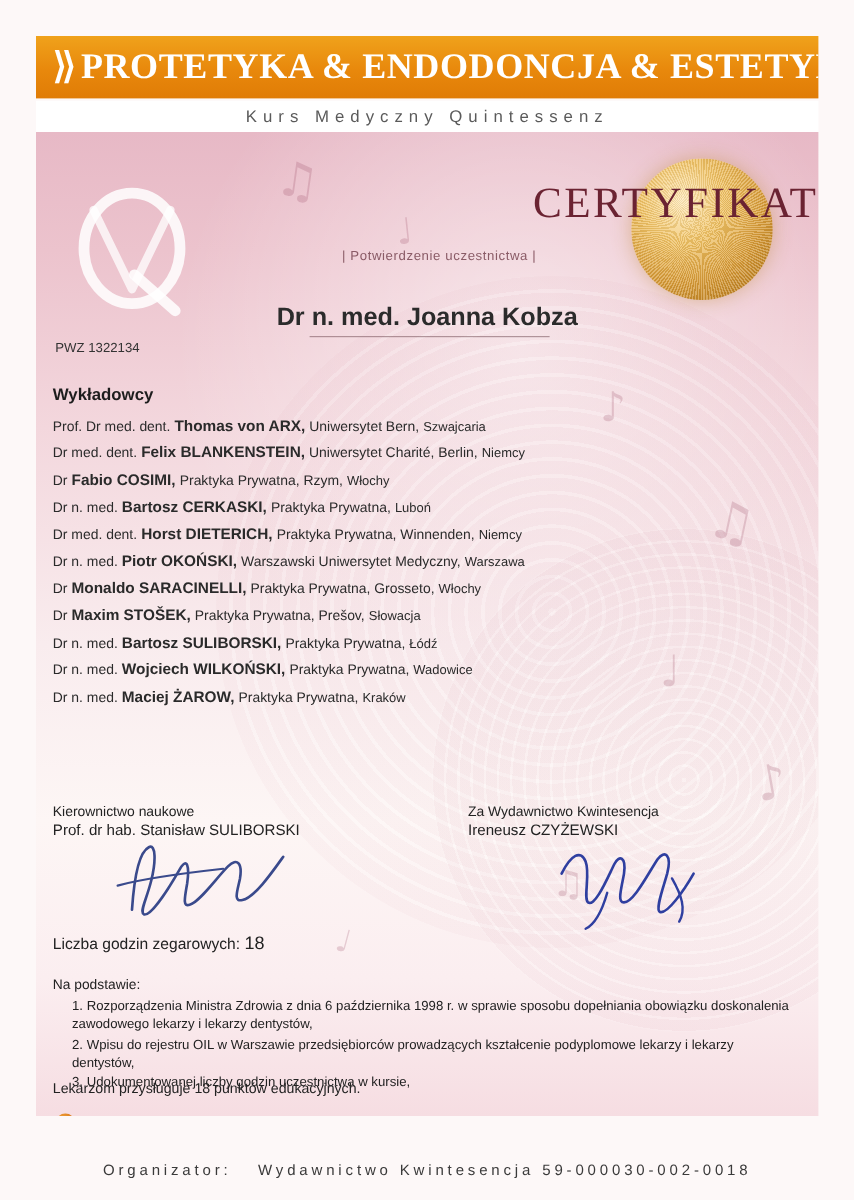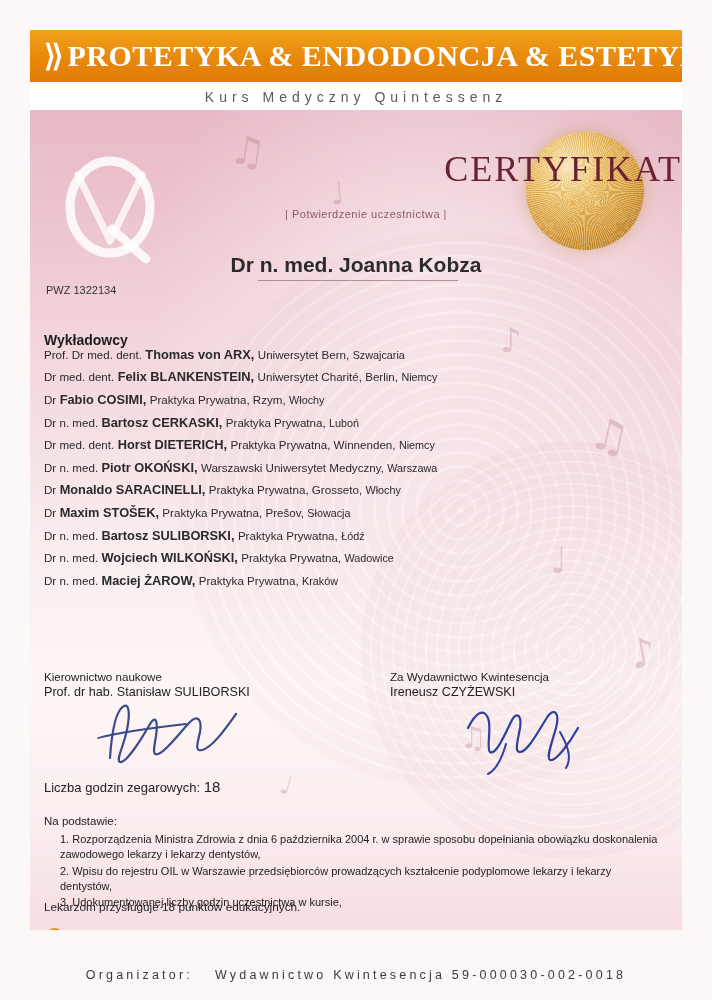--- a/index.html
+++ b/index.html
@@ -191,21 +191,20 @@
     background: rgba(90,50,60,0.45);
   }
 
   .section-title {
     position: absolute;
     left: 14px;
     top: 210px;
     font-size: 14px;
     font-weight: bold;
     color: #1d1d1d;
-    margin-top: 12px;
   }
 
   .lecturers {
     position: absolute;
     left: 14px;
     top: 234px;
     right: 14px;
   }
   .lect-row {
     font-size: 12.2px;
@@ -439,21 +438,21 @@
       <path d="M110 34 C118 48, 122 60, 116 70" fill="none" stroke="#2f3fa0" stroke-width="2" stroke-linecap="round"></path>
     </svg>
 
     <div class="hours">
       <span>Liczba godzin zegarowych:</span>
       <span class="val">18</span>
     </div>
 
     <div class="basis-title">Na podstawie:</div>
     <div class="basis-list">
-      <div class="item">1. Rozporządzenia Ministra Zdrowia z dnia 6 października 2004 r. w sprawie sposobu dopełniania obowiązku doskonalenia zawodowego lekarzy i lekarzy dentystów,</div>
+      <div class="item">1. Rozporządzenia Ministra Zdrowia z dnia 6 października 1998 r. w sprawie sposobu dopełniania obowiązku doskonalenia zawodowego lekarzy i lekarzy dentystów,</div>
       <div class="item">2. Wpisu do rejestru OIL w Warszawie przedsiębiorców prowadzących kształcenie podyplomowe lekarzy i lekarzy dentystów,</div>
       <div class="item">3. Udokumentowanej liczby godzin uczestnictwa w kursie,</div>
     </div>
     <div class="basis-note">Lekarzom przysługuje 18 punktów edukacyjnych.</div>
 
     <div class="dot-orange"></div>
     <div class="date-line">9–11 października 2015 r., Warszawa</div>
   </div>
 
   <div class="footer">

